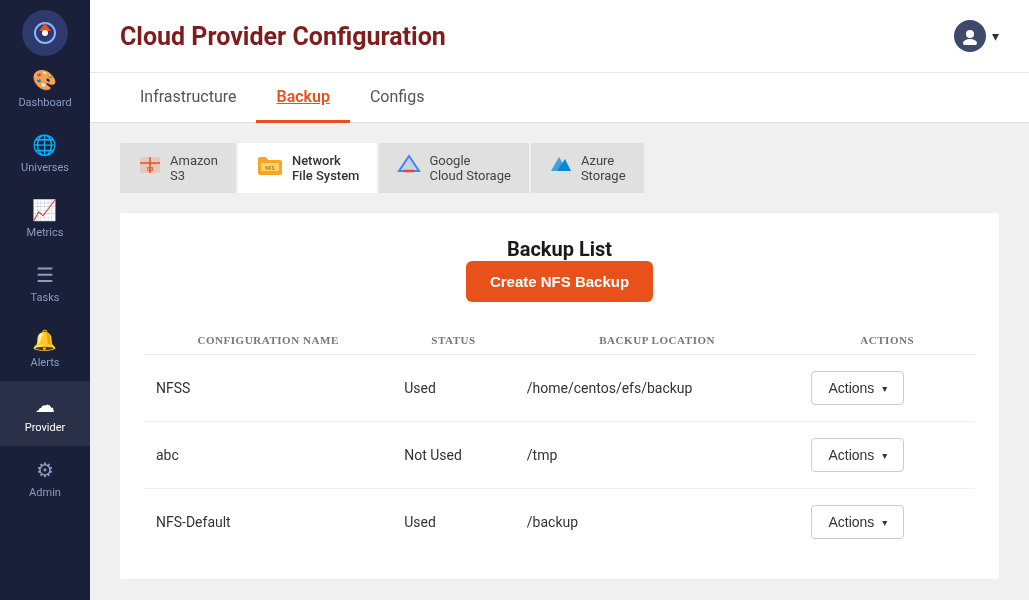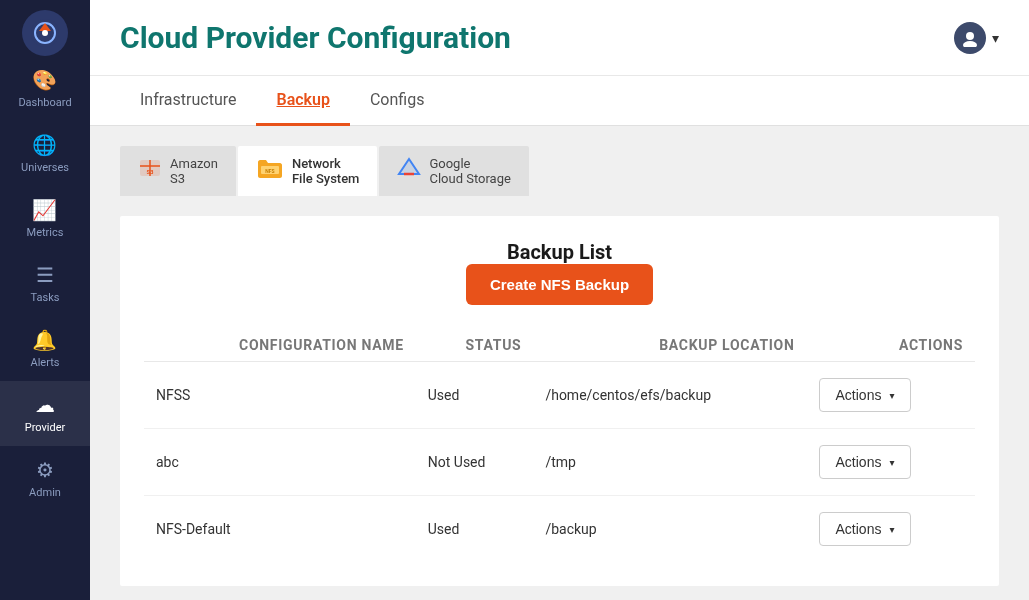--- a/index.html
+++ b/index.html
@@ -42,23 +42,23 @@
     
     .header {
       display: flex;
       align-items: center;
       justify-content: space-between;
       padding: 20px 30px;
       background: #fff;
       border-bottom: 1px solid #e8e8e8;
     }
     .header-title {
-      font-size: 30px;
+      font-size: 25px;
       font-weight: 700;
-      color: #0f766e;
+      color: #7f1d1d;
     }
     .user-btn {
       display: flex;
       align-items: center;
       gap: 6px;
       cursor: pointer;
       color: #333;
       font-size: 14px;
     }
     .user-avatar {
@@ -154,28 +154,29 @@
       border-radius: 6px;
       cursor: pointer;
     }
 
     
     .table {
       width: 100%;
       border-collapse: collapse;
     }
     .table thead tr th {
-      text-align: right;
-      font-size: 14px;
+      text-align: center;
+      font-size: 11px;
       font-weight: 700;
       color: #777;
       letter-spacing: 0.05em;
       padding: 8px 12px;
       border-bottom: 1px solid #e8e8e8;
       text-transform: uppercase;
+      font-family: Liberation Serif, serif;
     }
     .table tbody tr td {
       padding: 16px 12px;
       font-size: 14px;
       color: #333;
       border-bottom: 1px solid #f0f0f0;
     }
     .table tbody tr:last-child td { border-bottom: none; }
 
     
@@ -303,20 +304,29 @@
       </div>
       <div class="storage-tab">
         <span class="gcs-icon">
           <svg width="24" height="24" viewBox="0 0 24 24">
             <polygon points="12,3 22,18 2,18" fill="none" stroke="#4285f4" stroke-width="2"></polygon>
             <polygon points="12,3 22,18 2,18" fill="#4285f4" opacity="0.15"></polygon>
             <line x1="7" y1="18" x2="17" y2="18" stroke="#ea4335" stroke-width="2.5"></line>
           </svg>
         </span>
         <span>Google<br>Cloud Storage</span>
+      </div>
+      <div class="storage-tab">
+        <span class="azure-icon">
+          <svg width="24" height="24" viewBox="0 0 24 24">
+            <path d="M2 18 L10 4 L16 14 L12 14 L18 18 Z" fill="#0089d6" opacity="0.7"></path>
+            <path d="M8 18 L16 6 L22 18 Z" fill="#0089d6"></path>
+          </svg>
+        </span>
+        <span>Azure<br>Storage</span>
       </div>
     </div>
 
     <div class="backup-panel">
       <div class="backup-panel-header">
         <h2 class="backup-list-title">Backup List</h2>
         <button class="create-btn">Create NFS Backup</button>
       </div>
 
       <table class="table">

